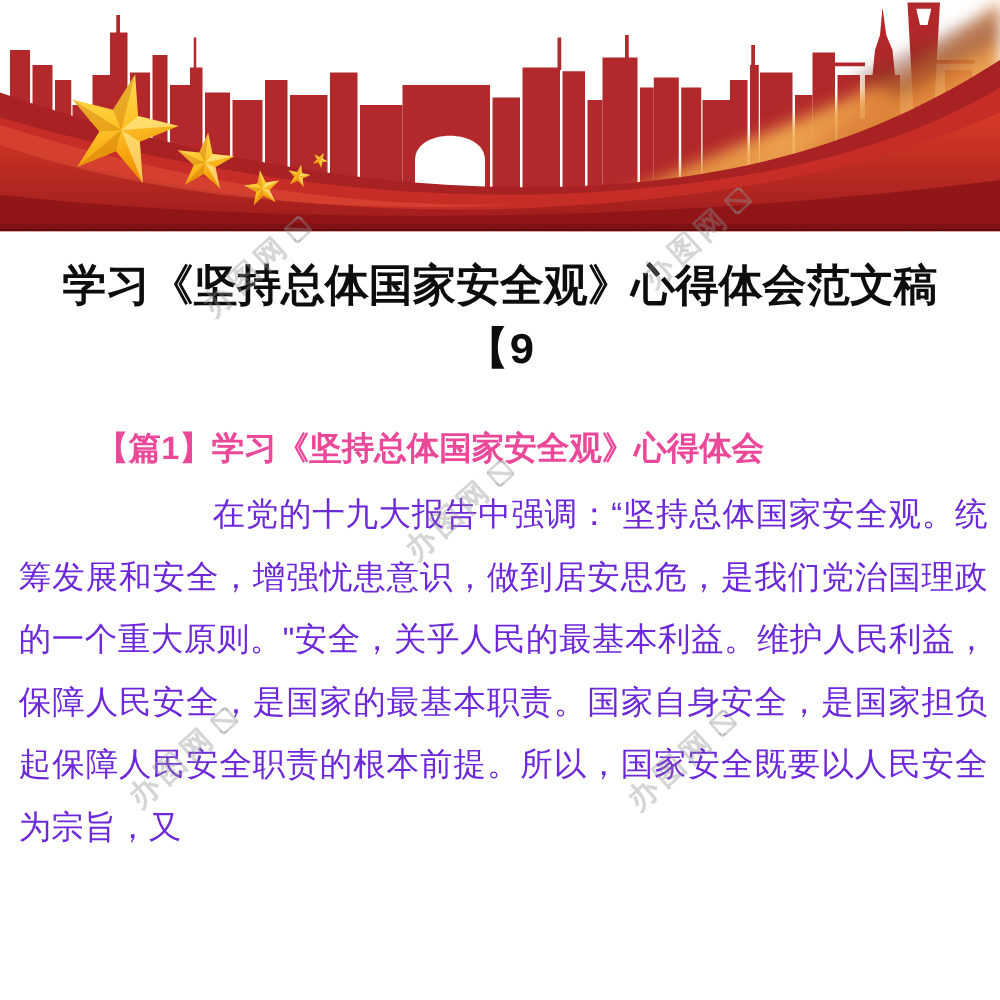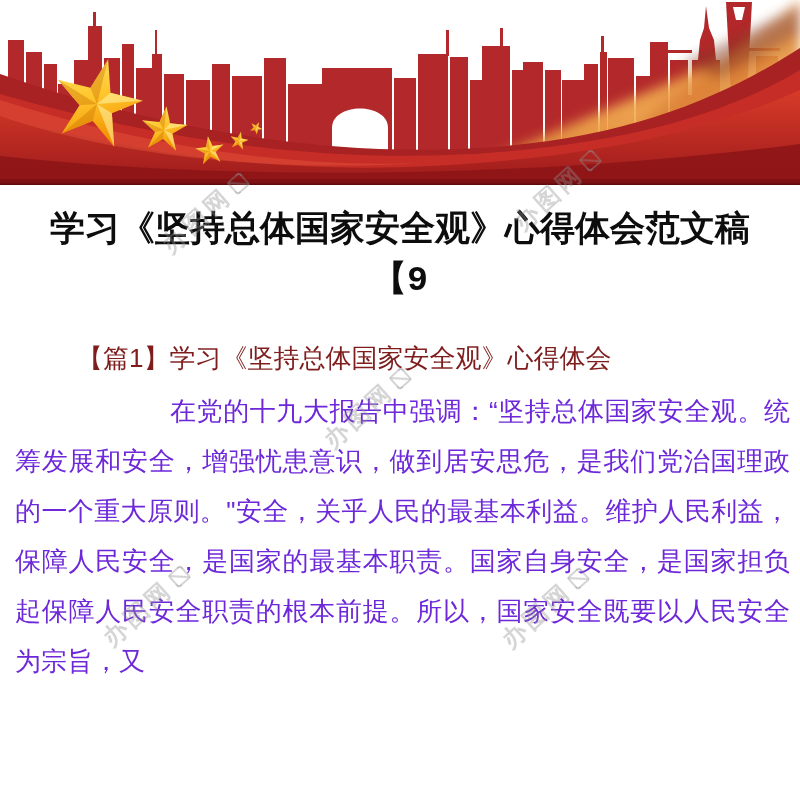--- a/index.html
+++ b/index.html
@@ -39,23 +39,23 @@
     padding:206px 25px 0 25px;
     font-size:35px;line-height:50px;
     font-weight:700;text-align:center;
     letter-spacing:0px;
     color:#0d0d0d;
     font-family:Liberation Mono, monospace;
   }
   .section-heading{
     margin:27px 10px 0 15px;
     font-size:26px;line-height:50px;
-    font-weight:400;
+    font-weight:700;
     text-indent:62px;
-    color:#7f1d1d;
+    color:#ec4899;
   }
   .body-paragraph{
     margin:3px 10px 0 15px;
     font-size:26px;line-height:50px;
     text-indent:155px;
     text-align:justify;
     color:#6d28d9;
   }
 </style>
 </head>

